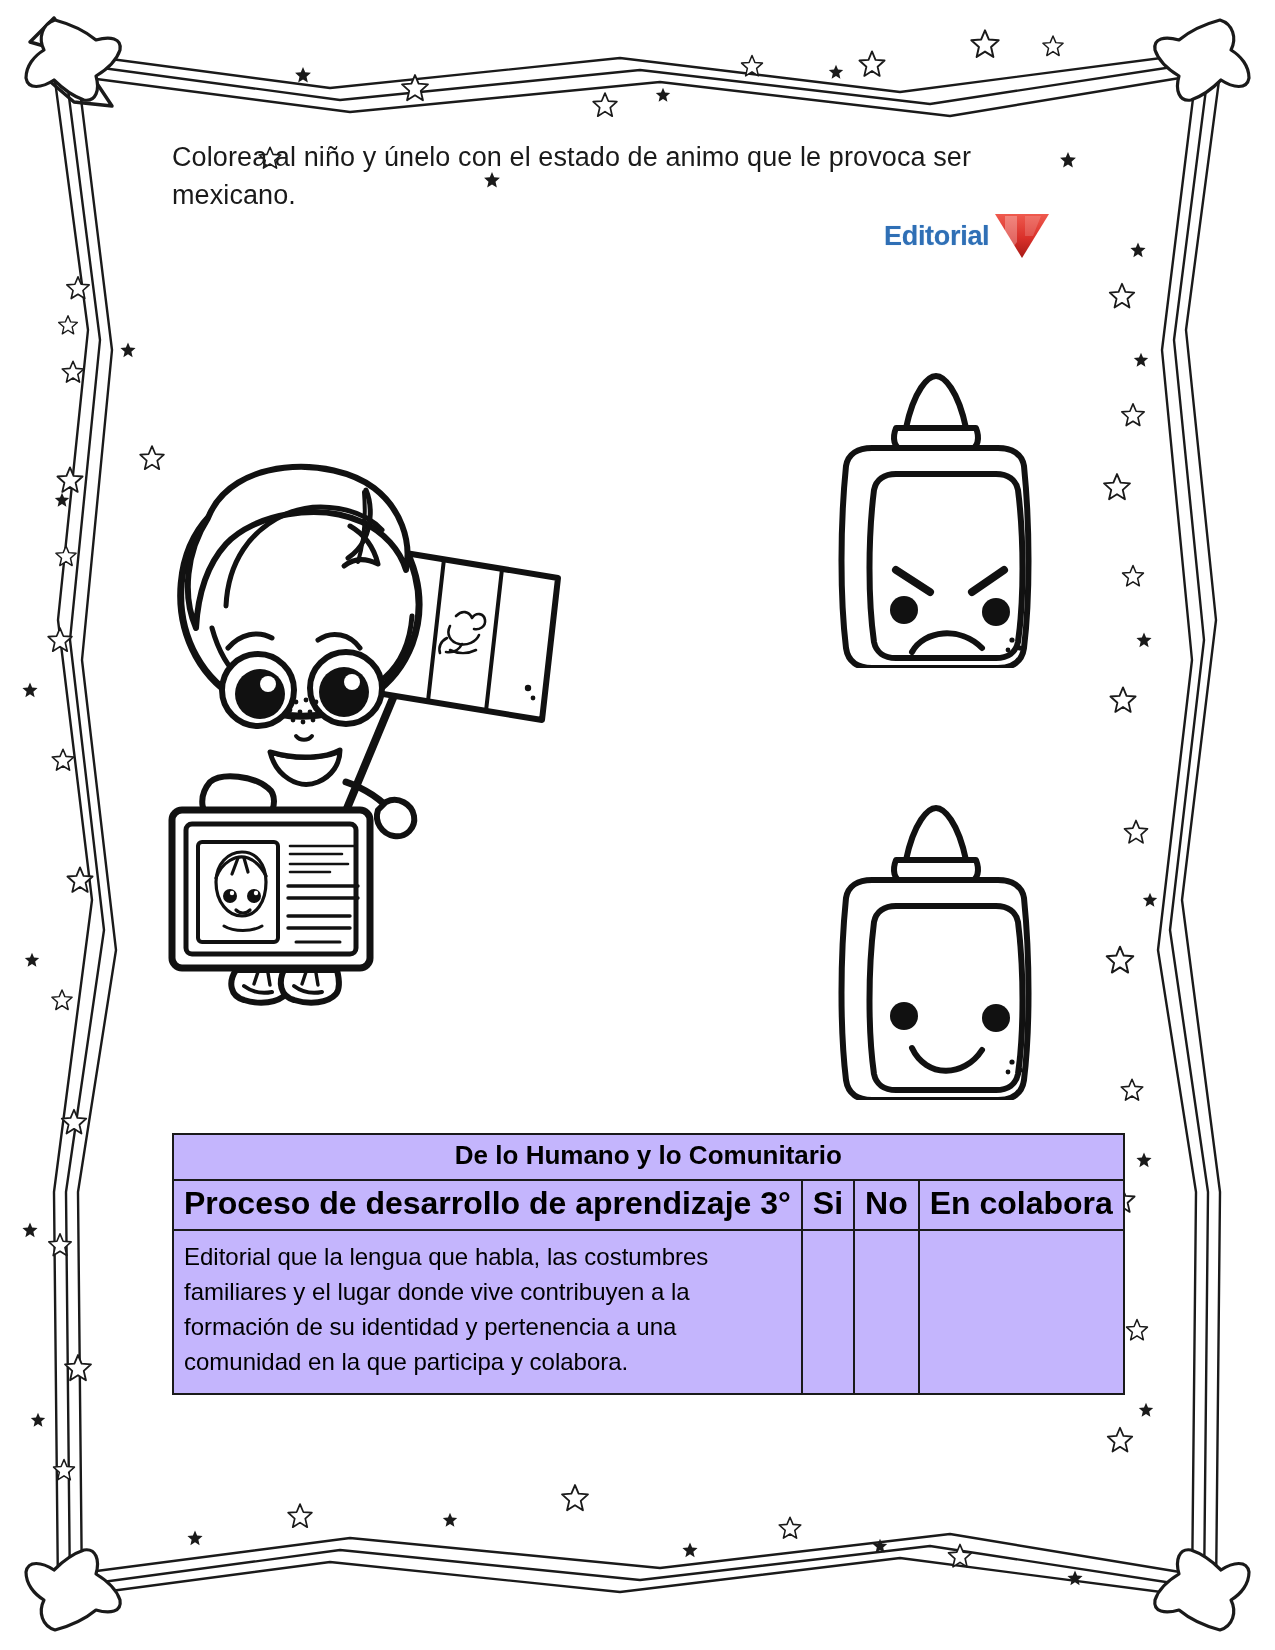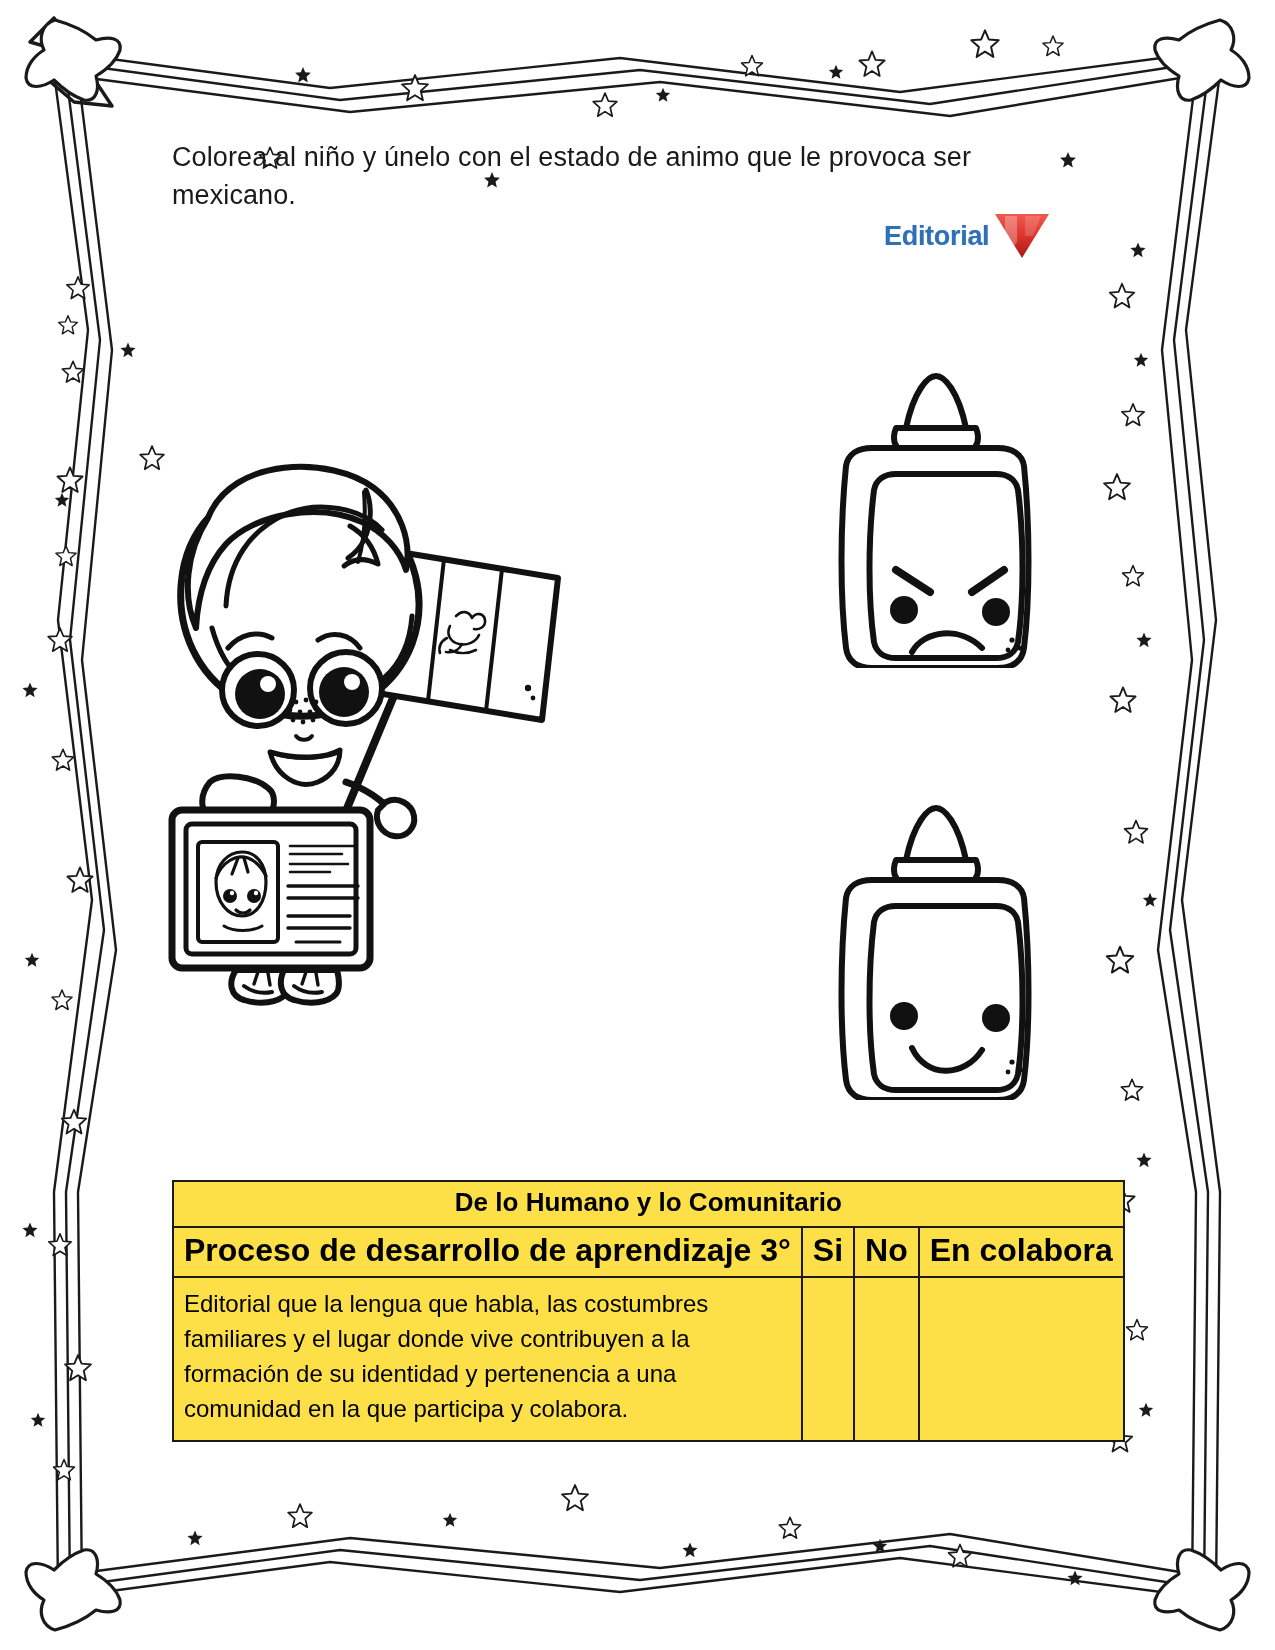--- a/index.html
+++ b/index.html
@@ -63,24 +63,24 @@
   
   .art { position: absolute; }
   #boy-figure   { left: 150px; top: 430px;  width: 420px; height: 600px; }
   #glue-angry   { left: 800px; top: 368px;  width: 270px; height: 300px; }
   #glue-happy   { left: 800px; top: 800px;  width: 270px; height: 300px; }
 
   
   #assessment-table {
     position: absolute;
     left: 172px;
-    top: 1180px;
+    top: 1133px;
     width: 868px;
     border-collapse: collapse;
-    background: #fde047;
+    background: #c4b5fd;
   }
   #assessment-table td, #assessment-table th {
     border: 2px solid #1a1a1a;
     padding: 3px 8px;
     vertical-align: top;
     color: #000;
   }
   .tbl-title {
     text-align: center;
     font-size: 26px;

